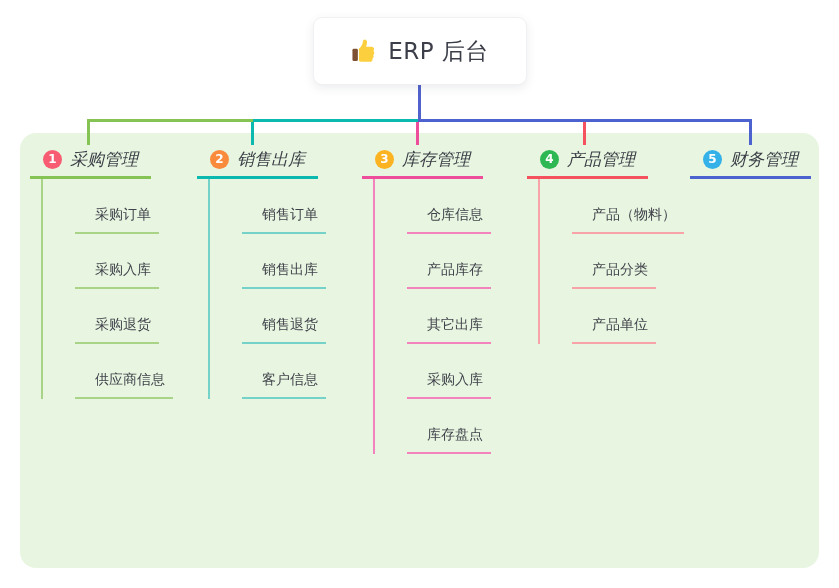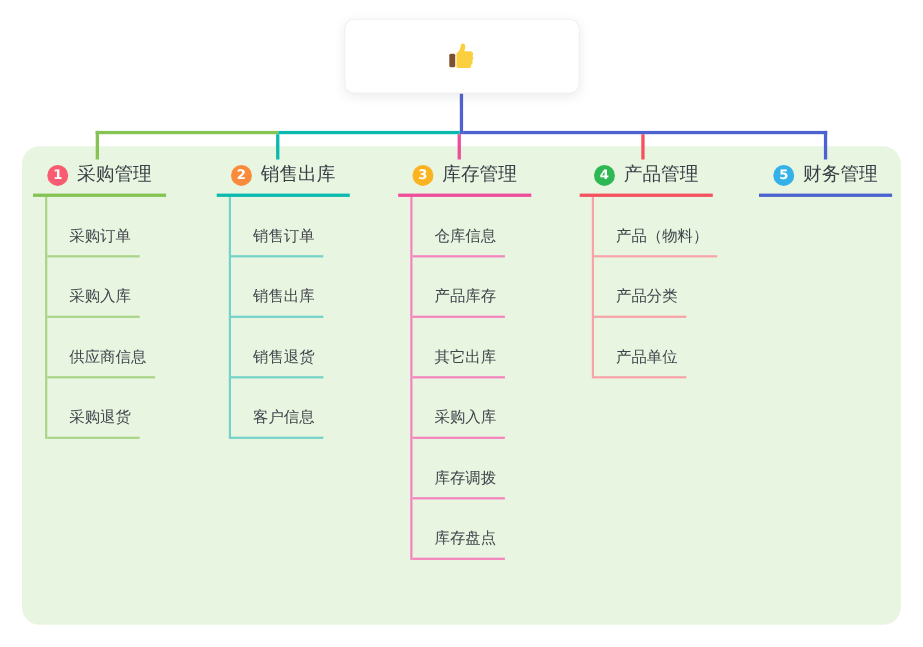--- a/index.html
+++ b/index.html
@@ -32,23 +32,23 @@
   .branch-title {
     display:inline-flex; align-items:center; gap:8px;
     padding:2px 13px 5px 13px; line-height:24px;
     border-bottom:3px solid var(--c); cursor:pointer;
   }
   .badge {
     width:19px; height:19px; border-radius:50%;
     background:var(--b); color:#fff; font-size:12px; font-weight:bold;
     display:flex; align-items:center; justify-content:center; flex:0 0 19px;
   }
-  .branch-title-text { font-size:17px; color:#3a3d45; white-space:nowrap; }
+  .branch-title-text { font-size:17px; color:#3a3d45; white-space:nowrap;font-style:italic; }
   .children { margin-left:11px; border-left:2px solid var(--l); width:max-content; }
-  .child { height:55px; display:flex; align-items:flex-end; cursor:pointer; }
+  .child { height:55px; display:flex; align-items:flex-end; cursor:pointer;padding-left:32px; }
   .child > span {
     display:inline-block; font-size:14px; color:#41434b; white-space:nowrap;
     padding:0 8px 8px 20px; border-bottom:2px solid var(--l);
   }
 </style>
 </head>
 <body>
 
 <div class="canvas">
 
@@ -66,40 +66,41 @@
       <div class="line" style="left: 749px; top: 119px; width: 3px; height: 26px; background: rgb(76, 99, 207);"></div>
     </div>
 
   <div class="root-node">
     <span>
       <svg width="26" height="26" viewBox="0 0 36 36" aria-hidden="true">
         <rect x="2" y="15" width="7.5" height="17" rx="2" fill="#7d4f33"></rect>
         <path d="M11 32V14.5c3.2-1.6 5-5.6 5.5-9.6C16.7 3 17.6 2 19 2c1.9 0 3.2 1.6 3.2 4 0 2.1-.5 4.2-1.4 6h7.7c1.9 0 3.5 1.5 3.5 3.4 0 1-.4 2-1 2.6.8.6 1.2 1.6 1.2 2.7 0 1.2-.6 2.3-1.5 2.9.4.6.6 1.3.6 2 0 1.3-.7 2.4-1.7 3 .1.3.2.7.2 1.1 0 1.8-1.5 3.3-3.3 3.3H14c-1.2 0-2.2-.4-3-1z" fill="#fccf3e"></path>
       </svg>
     </span>
+    <span class="root-title">ERP 后台</span>
   </div>
 
   <div id="branches">
       <div class="branch" style="left: 30px; --c: #86c355; --l: #a9d488; --b: #f85c72;">
     <div class="branch-title">
       <span class="badge">1</span>
       <span class="branch-title-text">采购管理</span>
     </div>
     <div class="children">
           <div class="child">
             <span>采购订单</span>
           </div>
           <div class="child">
             <span>采购入库</span>
           </div>
           <div class="child">
-            <span>供应商信息</span>
+            <span>采购退货</span>
           </div>
           <div class="child">
-            <span>采购退货</span>
+            <span>供应商信息</span>
           </div>
         </div>
   </div>
       <div class="branch" style="left: 197px; --c: #0cb9ae; --l: #74d2c9; --b: #fa8b3c;">
     <div class="branch-title">
       <span class="badge">2</span>
       <span class="branch-title-text">销售出库</span>
     </div>
     <div class="children">
           <div class="child">
@@ -128,23 +129,20 @@
           <div class="child">
             <span>产品库存</span>
           </div>
           <div class="child">
             <span>其它出库</span>
           </div>
           <div class="child">
             <span>采购入库</span>
           </div>
           <div class="child">
-            <span>库存调拨</span>
-          </div>
-          <div class="child">
             <span>库存盘点</span>
           </div>
         </div>
   </div>
       <div class="branch" style="left: 527px; --c: #f4525f; --l: #f7a3a8; --b: #2eb854;">
     <div class="branch-title">
       <span class="badge">4</span>
       <span class="branch-title-text">产品管理</span>
     </div>
     <div class="children">

